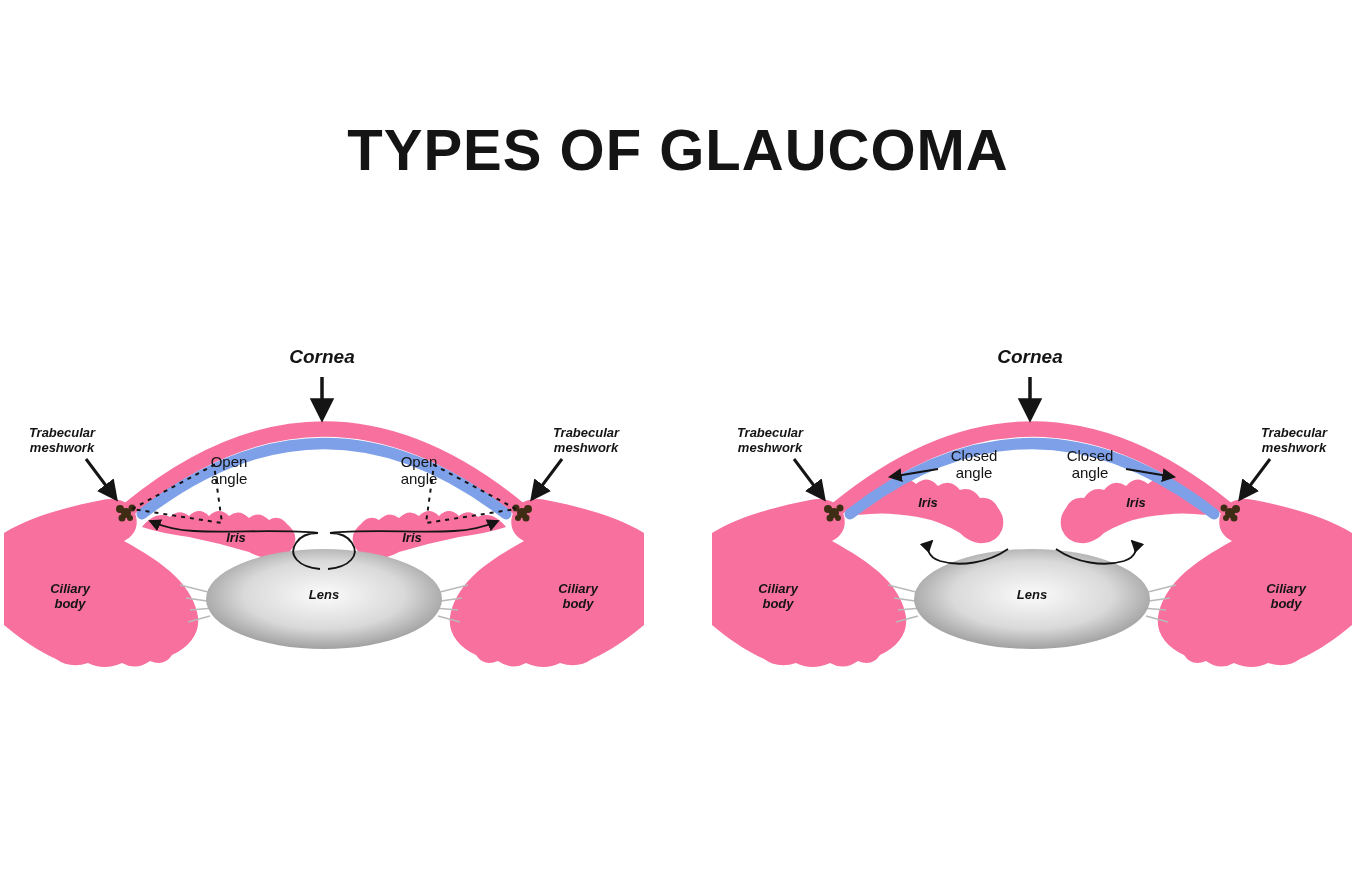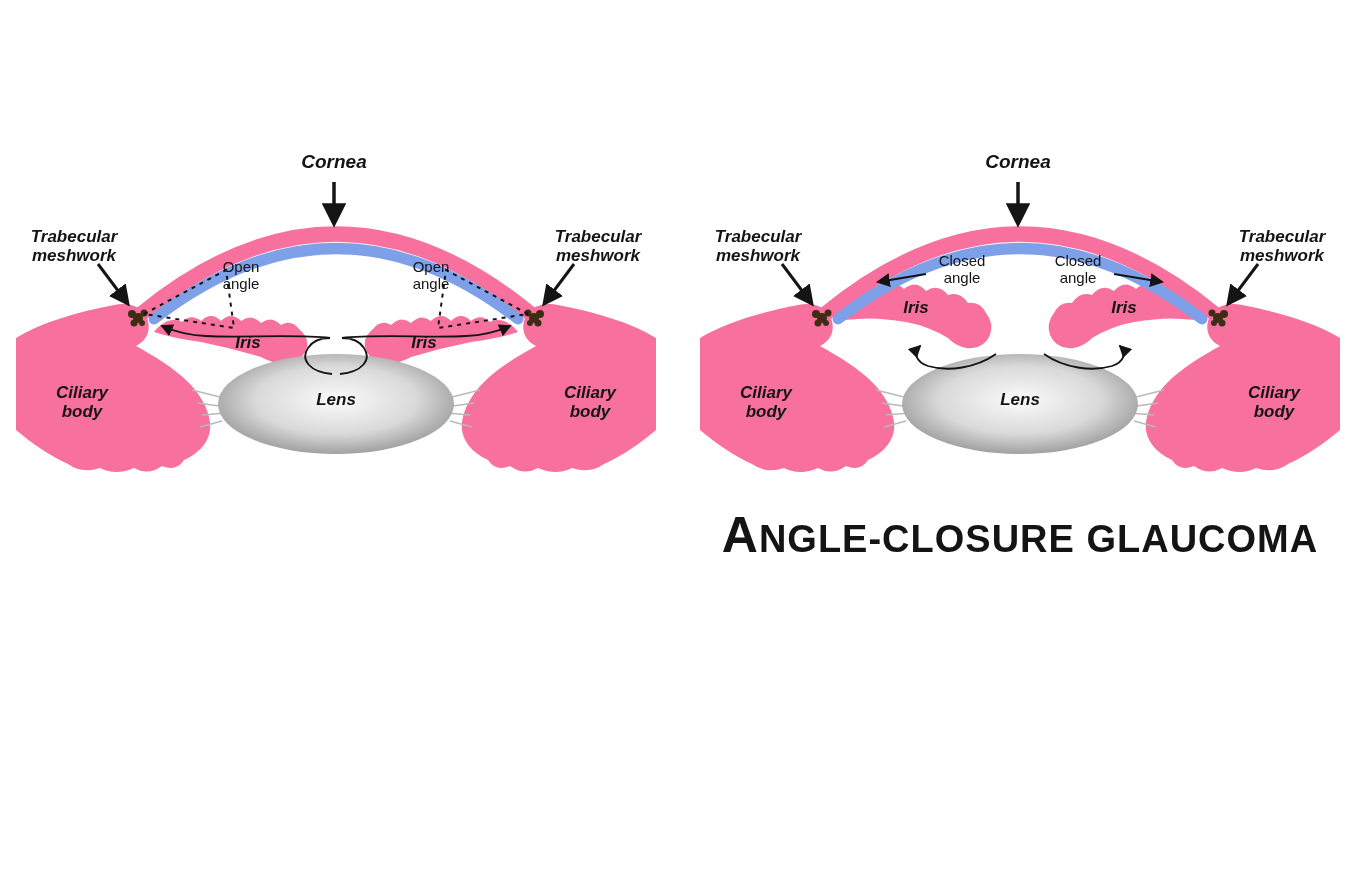--- a/index.html
+++ b/index.html
@@ -1,36 +1,37 @@
 <!DOCTYPE html>
 <html><head>
 <meta charset="utf-8">
 <style>
   * { box-sizing: border-box; }
   body { margin: 0; background: #ffffff; font-family: "Liberation Sans", sans-serif; color: #141414; }
   .page { width: 1356px; height: 892px; position: relative; overflow: hidden; background: #ffffff; margin: 0 auto; }
   .title { margin: 0; padding-top: 116px; text-align: center; font-size: 58px; font-weight: 700; letter-spacing: 1px; }
   .row { display: flex; justify-content: center; gap: 36px; margin-top: 138px; }
-  figure { margin: 4px; }
+  figure { margin: 16px; }
   .col { width: 640px; }
   .canvas { position: relative; width: 640px; height: 340px; }
   .canvas svg { position: absolute; left: 0; top: 0; }
   .lbl { position: absolute; transform: translate(-50%, -50%); text-align: center; font-weight: bold; font-style: italic;
-         font-size: 17px; line-height: 1.12; white-space: nowrap; color: #141414; }
+         font-size: 13px; line-height: 1.12; white-space: nowrap; color: #141414; }
   .lbl .ln { display: block; }
   .lbl.plain { font-weight: normal; font-style: normal; font-size: 15px; text-align: center; }
   .lbl.big { font-size: 19px; }
   .caption { margin-top: 24px; text-align: center; font-weight: bold; font-size: 38px; letter-spacing: 1px; }
   .caption::first-letter { font-size: 50px; }
 </style>
 </head>
 <body>
 
 <div class="page">
 
+  <h1 class="title">TYPES OF GLAUCOMA</h1>
 
   <div class="row">
 
     <figure class="col">
       <div class="canvas">
         <svg width="640" height="340" viewBox="0 0 640 340">
           <defs>
             <radialGradient id="oa-lensg" cx="50%" cy="46%" r="62%">
               <stop offset="0%" stop-color="#FBFBFB"></stop>
               <stop offset="55%" stop-color="#D9D9D9"></stop>
@@ -190,17 +191,16 @@
         <div class="lbl" style="left:66px; top:260px">
           <span class="ln">Ciliary</span>
           <span class="ln">body</span>
         </div>
         <div class="lbl" style="left:574px; top:260px">
           <span class="ln">Ciliary</span>
           <span class="ln">body</span>
         </div>
         <div class="lbl" style="left:320px; top:258px">Lens</div>
       </div>
-      <figcaption class="caption">ANGLE-CLOSURE GLAUCOMA</figcaption>
     </figure>
 
   </div>
 </div>
 
 </body></html>

